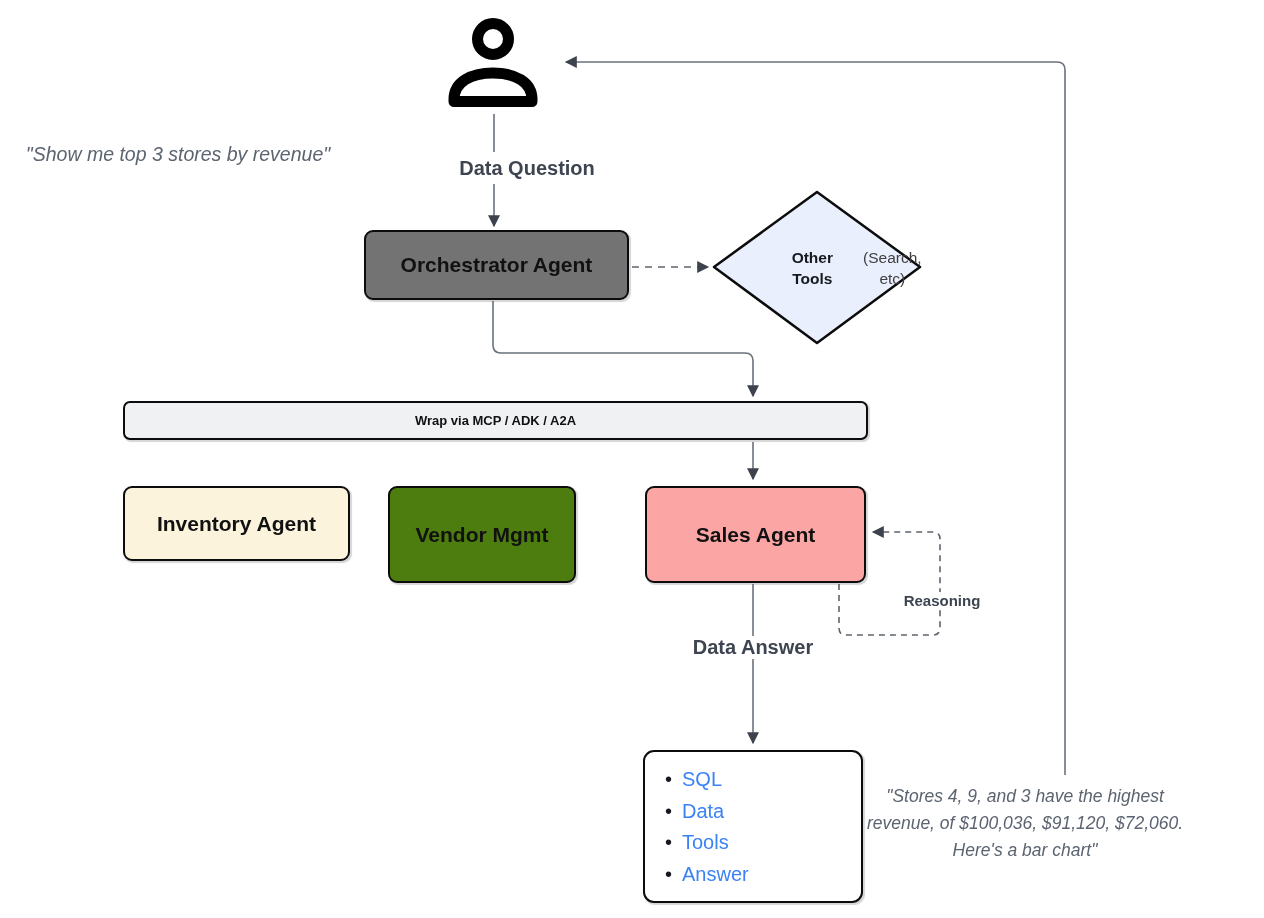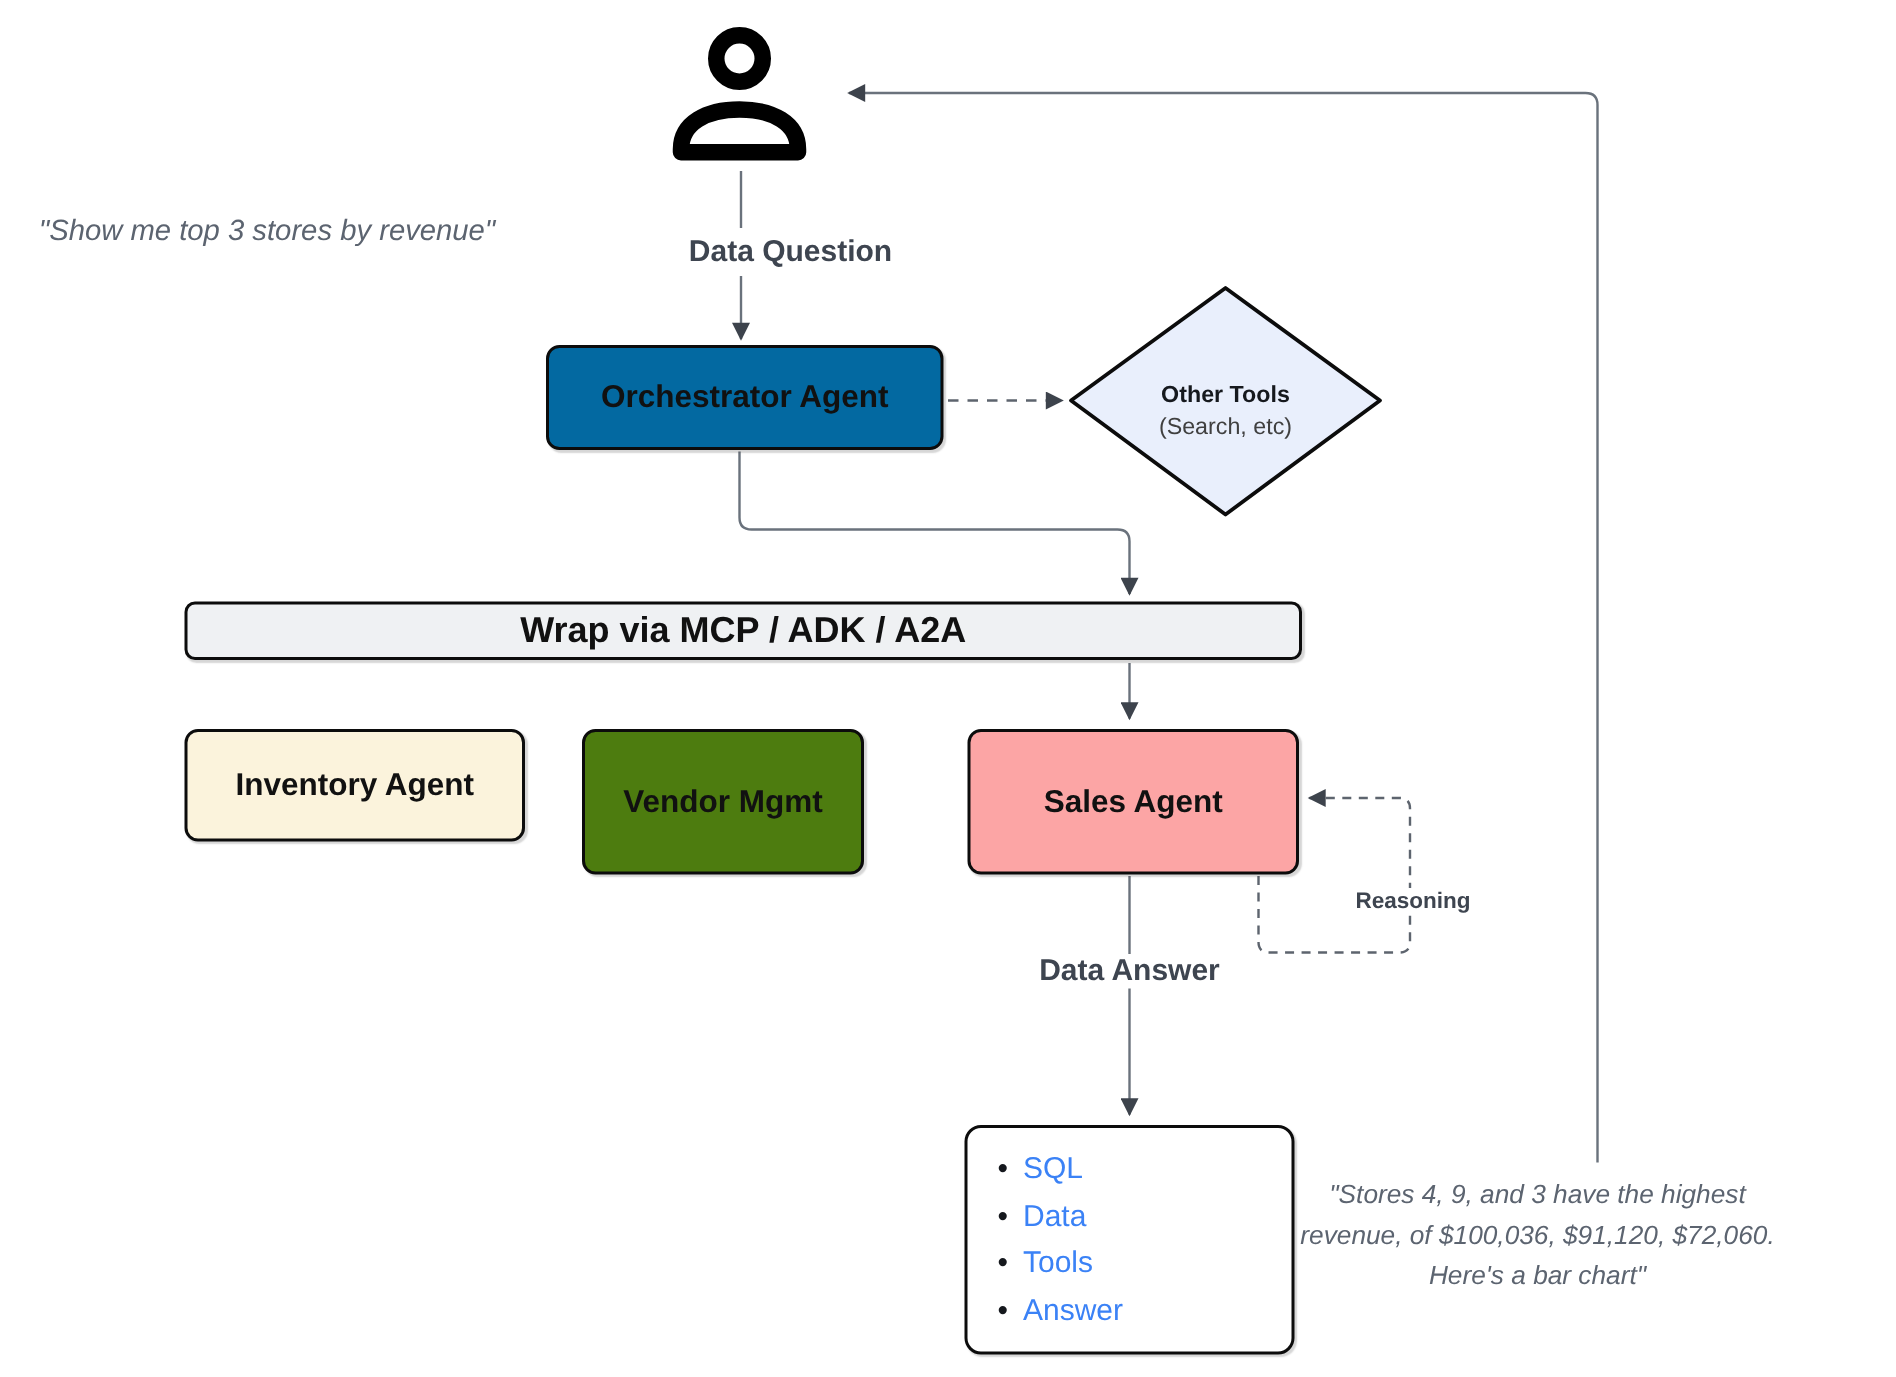--- a/index.html
+++ b/index.html
@@ -7,35 +7,35 @@
     position:relative;width:1264px;height:918px;background:#ffffff;overflow:hidden;
     font-family:"Liberation Sans",sans-serif;
   }
   svg.overlay{position:absolute;left:0;top:0;width:1264px;height:918px;}
   .node{
     position:absolute;display:flex;align-items:center;justify-content:center;
     box-sizing:border-box;border:2.5px solid #0c0c0c;border-radius:9px;
     background:#fff;color:#111;font-weight:bold;text-align:center;
     box-shadow:1.5px 1.5px 1px rgba(70,70,70,0.22);
   }
-  .orchestrator{left:364px;top:230px;width:265px;height:70px;background:#0369a1;font-size:21px;text-align:center;}
-  .wrap-bar{left:123px;top:401px;width:745px;height:39px;background:#eff1f3;font-size:24px;border-width:2px;border-radius:7px;}
+  .orchestrator{left:364px;top:230px;width:265px;height:70px;background:#737373;font-size:21px;text-align:center;}
+  .wrap-bar{left:123px;top:401px;width:745px;height:39px;background:#eff1f3;font-size:13px;border-width:2px;border-radius:7px;}
   .inventory{left:123px;top:486px;width:227px;height:75px;background:#fbf3dc;font-size:21px;}
   .vendor{left:388px;top:486px;width:188px;height:97px;background:#4d7c0f;font-size:21px;}
   .sales{left:645px;top:486px;width:221px;height:97px;background:#fca5a5;font-size:21px;}
   .output-box{
     left:643px;top:750px;width:220px;height:153px;background:#ffffff;
     border-radius:11px;justify-content:flex-start;align-items:flex-start;font-weight:normal;
   }
   .output-list{list-style:none;margin:0;padding:12px 0 0 20px;font-size:20px;color:#3b82f6;text-align:left;}
   .output-list li{line-height:31.5px;}
   .output-list li::before{content:"•";display:inline-block;width:17px;color:#15181d;}
   .diamond-text{
-    position:absolute;left:737px;top:241px;width:160px;height:54px;
-    display:flex;flex-direction:column;align-items:center;justify-content:flex-end;
+    position:absolute;left:773px;top:241px;width:160px;height:54px;
+    display:flex;flex-direction:row;align-items:center;justify-content:flex-end;
     text-align:center;line-height:21px;
   }
   .diamond-title{font-size:15.5px;font-weight:bold;color:#16191e;}
   .diamond-sub{font-size:15.5px;color:#404040;}
   .flow-label{
     position:absolute;transform:translateX(-50%);white-space:nowrap;
     font-weight:bold;color:#3e4550;background:#ffffff;padding:0 4px;
   }
   .data-question{left:495px;top:157px;font-size:20px;margin-left:32px;}
   .data-answer{left:753px;top:636px;font-size:20px;}

